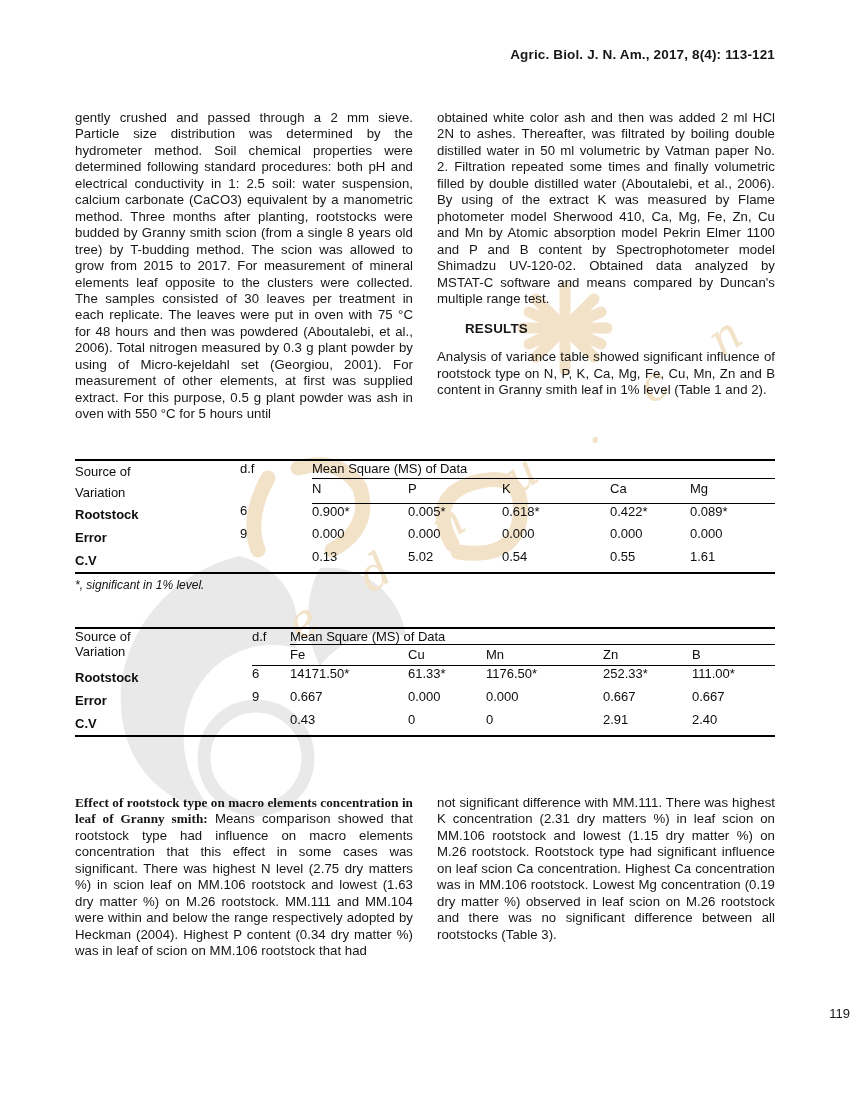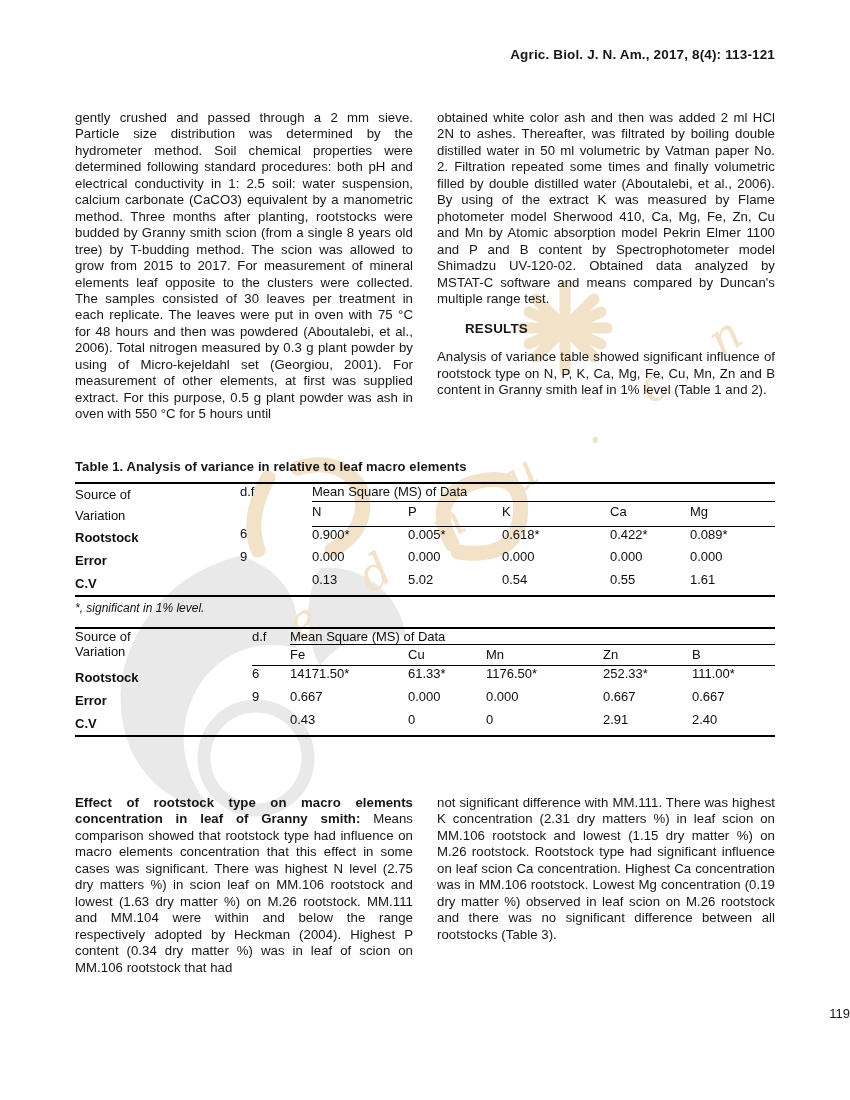--- a/index.html
+++ b/index.html
@@ -26,21 +26,21 @@
   .cols { display:flex; gap:24px; }
   .col { width:338px; }
 
   p.j {
     text-align:justify; font-size:13.2px; line-height:16.45px;
     letter-spacing:0.05px;
   }
   .results-head {
     font-weight:bold; font-size:13.4px; margin:14px 0 13px; letter-spacing:0.2px;padding-left:28px;
   }
-  .runbold { font-weight:bold; }
+  .runbold { font-weight:bold;font-family:Liberation Serif, serif; }
 
   .tbl-title { font-weight:bold; font-size:13px; margin-bottom:8px; letter-spacing:0.1px; }
 
   table.anova {
     width:700px; border-collapse:collapse; table-layout:fixed;
     font-size:13px; color:#0d0d0d;
     border-top:2px solid #000; border-bottom:2px solid #000;
   }
   table.anova th, table.anova td {
     font-weight:normal; text-align:left; vertical-align:top; padding:0;
@@ -108,21 +108,20 @@
         <p class="j">gently crushed and passed through a 2 mm sieve. Particle size distribution was determined by the hydrometer method. Soil chemical properties were determined following standard procedures: both pH and electrical conductivity in 1: 2.5 soil: water suspension, calcium carbonate (CaCO3) equivalent by a manometric method. Three months after planting, rootstocks were budded by Granny smith scion (from a single 8 years old tree) by T-budding method. The scion was allowed to grow from 2015 to 2017. For measurement of mineral elements leaf opposite to the clusters were collected. The samples consisted of 30 leaves per treatment in each replicate.  The leaves were put in oven with 75 °C for 48 hours and then was powdered (Aboutalebi, et al., 2006). Total nitrogen measured by 0.3 g plant powder by using of Micro-kejeldahl set (Georgiou, 2001). For measurement of other elements, at first was supplied extract. For this purpose, 0.5 g plant powder was ash in oven with 550 °C for 5 hours until</p>
       </div>
       <div class="col">
         <p class="j">obtained white color ash and then was added 2 ml HCl 2N to ashes. Thereafter, was filtrated by boiling double distilled water in 50 ml volumetric by Vatman paper No. 2. Filtration repeated some times and finally volumetric filled by double distilled water (Aboutalebi, et al., 2006).  By using of the extract K was measured by Flame photometer model Sherwood 410, Ca, Mg, Fe, Zn, Cu and Mn by Atomic absorption model Pekrin Elmer 1100 and P and B content by Spectrophotometer model Shimadzu UV-120-02. Obtained data analyzed by MSTAT-C software and means compared by Duncan's multiple range test.</p>
         <div class="results-head">RESULTS</div>
         <p class="j">Analysis of variance table showed significant influence of rootstock type on N, P, K, Ca, Mg, Fe, Cu, Mn, Zn and B content in Granny smith leaf in 1% level (Table 1 and 2).</p>
       </div>
     </div>
 
     <div class="abs" id="tbl1-block">
-      <div class="tbl-title">Table 1. Analysis of variance in relative to leaf macro elements</div>
       <table class="anova" id="tbl1">
         <colgroup>
           <col style="width:165px">
             <col style="width:72px">
             <col style="width:96px">
           <col style="width:94px">
             <col style="width:108px">
             <col style="width:80px">
           <col style="width:85px">
         </colgroup>

